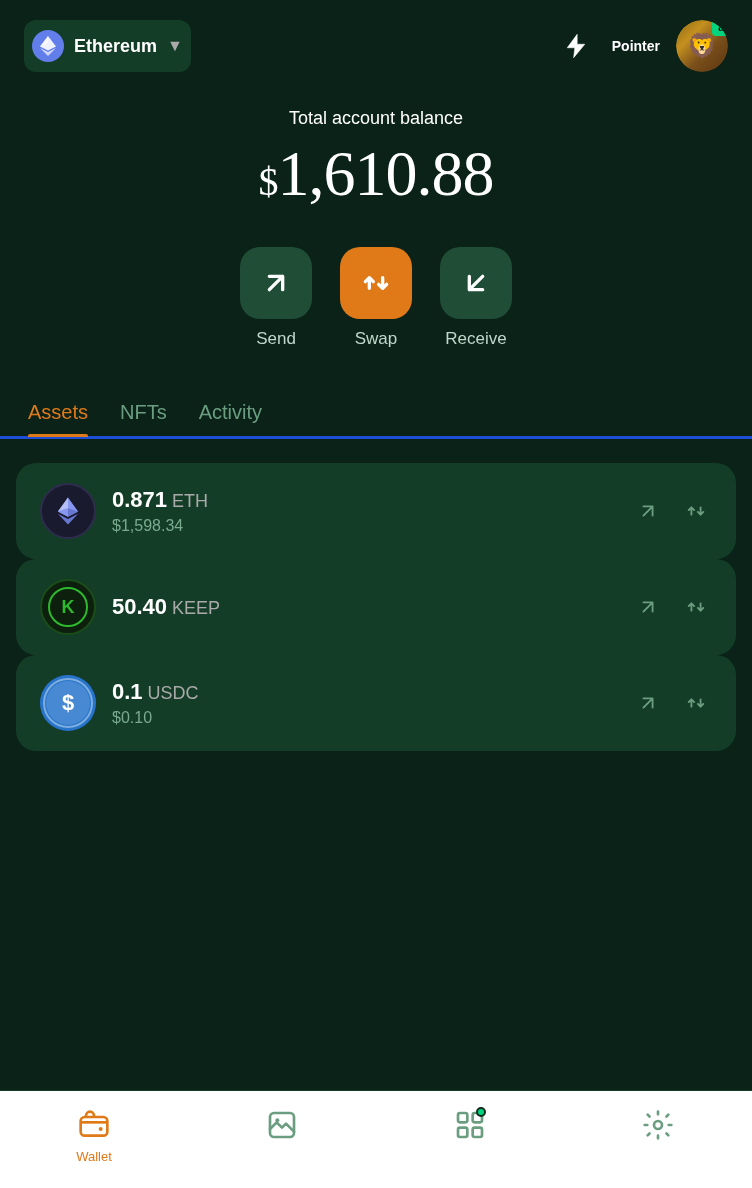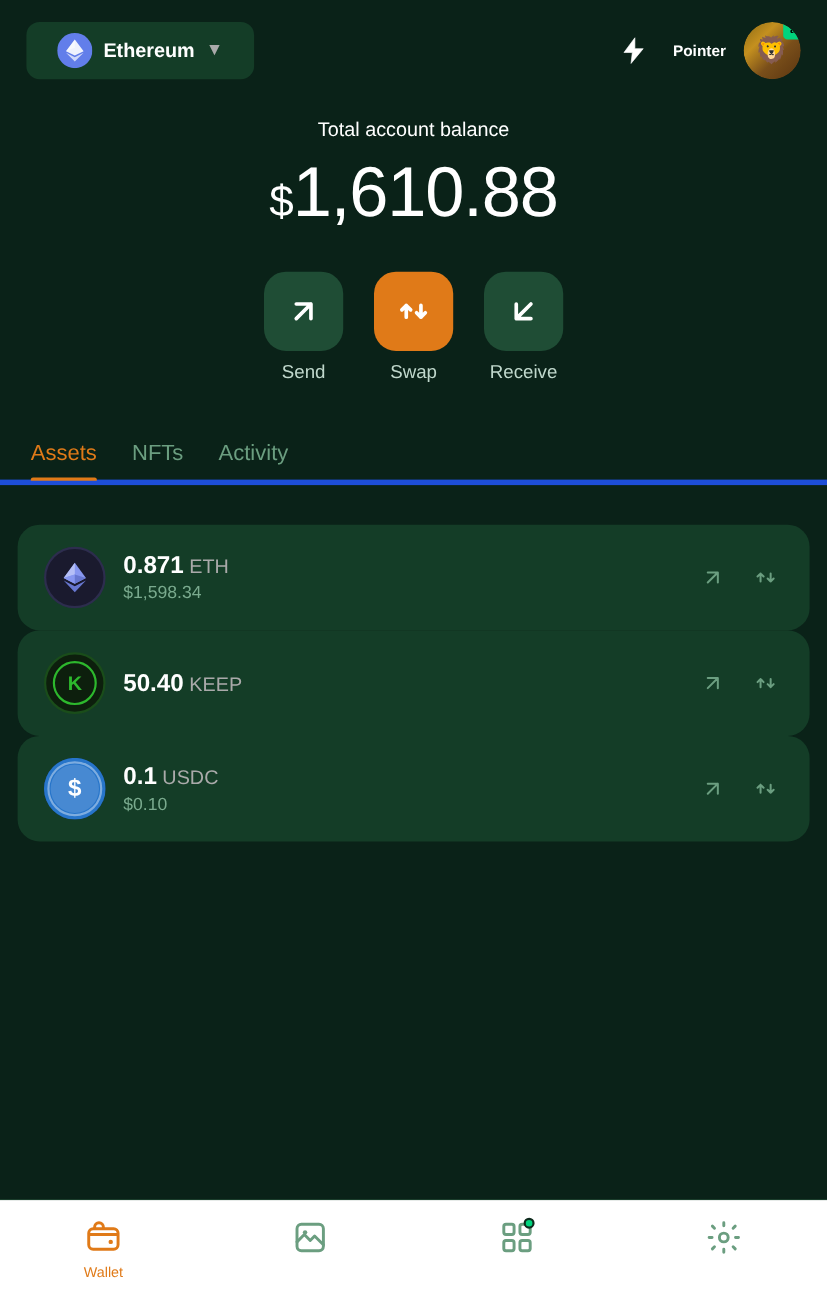--- a/index.html
+++ b/index.html
@@ -21,21 +21,21 @@
       justify-content: space-between;
       padding: 20px 24px 16px;
     }
 
     .header-left {
       display: flex;
       align-items: center;
       gap: 10px;
       background: #143d27;
       border-radius: 12px;
-      padding: 10px 28px;
+      padding: 10px 8px;
       cursor: pointer;
     }
 
     .eth-logo {
       width: 32px;
       height: 32px;
     }
 
     .network-name {
       font-size: 18px;
@@ -116,20 +116,21 @@
       color: #ffffff;
       margin-bottom: 8px;
       font-weight: 400;
     }
 
     .balance-amount {
       font-size: 64px;
       font-weight: 300;
       color: #ffffff;
       letter-spacing: -1px;
+      font-family: Liberation Serif, serif;
     }
 
     .balance-amount .dollar {
       font-size: 40px;
       font-weight: 300;
     }
 
     
     .action-buttons {
       display: flex;
@@ -173,22 +174,22 @@
     .action-btn-label {
       font-size: 17px;
       color: #c0d8cc;
     }
 
     
     .tabs {
       display: flex;
       gap: 32px;
       padding: 0 28px;
-      border-bottom: 5px solid #1d4ed8;
-      margin-bottom: 28px;
+      border-bottom: 3px solid #1d4ed8;
+      margin-bottom: 16px;
     }
 
     .tab {
       padding: 12px 0;
       font-size: 20px;
       font-weight: 500;
       color: #6b9e80;
       cursor: pointer;
       position: relative;
     }

